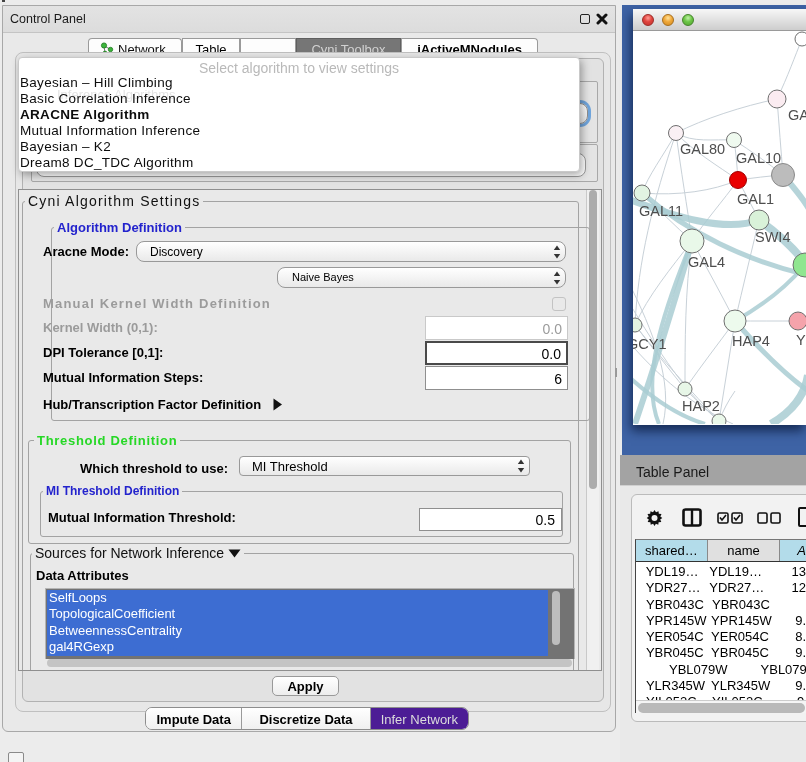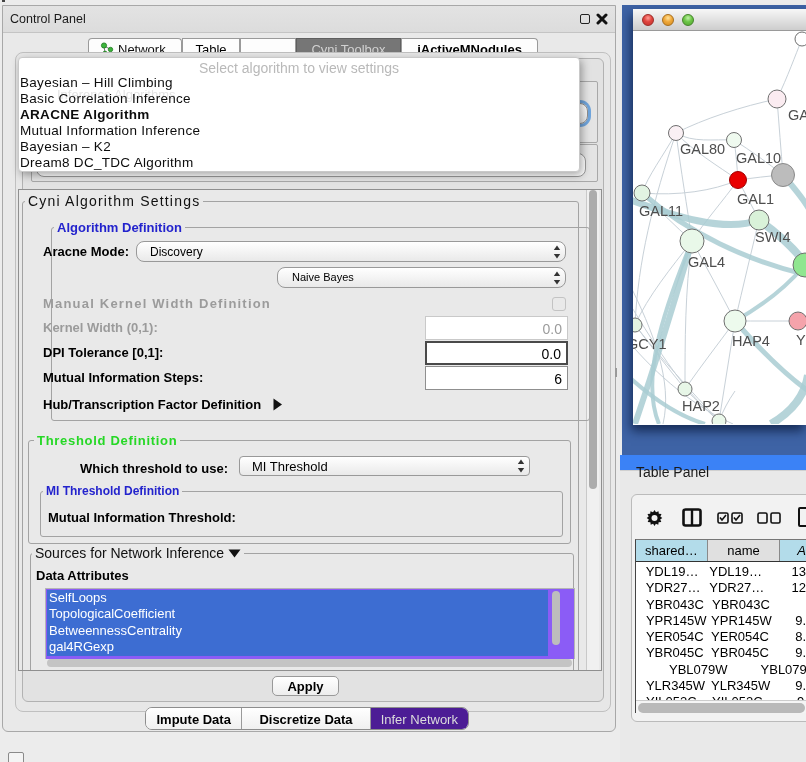--- a/index.html
+++ b/index.html
@@ -108,29 +108,30 @@
       <svg class="abs" style="left:277px; top:2px;" width="8" height="14" viewBox="0 0 8 14">
         <path d="M4 0.5 L7.2 5 L0.8 5 Z" fill="#333"></path>
           <path d="M4 13.5 L0.8 9 L7.2 9 Z" fill="#333"></path>
       </svg>
     </div>
 
     <fieldset class="abs" style="left:21px; top:294px; width:523px; height:53px; border:1px solid #a3a3a3; border-radius:3px; margin:0; padding:0;">
       <legend style="font-size:12px; color:#2323cd; font-weight:bold; margin-left:2px; padding:0 3px;">MI Threshold Definition</legend>
     </fieldset>
     <div class="abs bold" style="left:29px; top:320px; font-size:13px;">Mutual Information Threshold:</div>
+    <div class="abs" style="left:400px; top:318px; width:143px; height:23px; background:#fff; border:1px solid #8f8f8f; font-size:14px; color:#000; text-align:right; padding:3px 6px 0 0;">0.5</div>
 
     <fieldset class="abs" style="left:11px; top:355px; width:544px; height:131px; border:1px solid #a3a3a3; border-radius:3px; margin:0; padding:0;">
       <legend style="font-size:14px; color:#111; margin-left:1px; padding:0 3px;">Sources for Network Inference <svg width="13" height="9" viewBox="0 0 13 9" style="display:inline-block;">
             <path d="M0.5 0.5 L12.5 0.5 L6.5 8.5 Z" fill="#111"></path>
           </svg></legend>
     </fieldset>
     <div class="abs bold" style="left:17px; top:378px; font-size:13px;">Data Attributes</div>
 
-    <div class="abs" style="left:26px; top:398px; width:530px; height:71px; background:#8b5cf6; border:1px solid #b5b5b5; border-bottom:none; overflow:hidden;">
+    <div class="abs" style="left:26px; top:398px; width:530px; height:71px; background:#737373; border:1px solid #b5b5b5; border-bottom:none; overflow:hidden;">
       <div class="abs" style="left:1px; top:1px; width:501px; height:66px; background:#3d6dd2;"></div>
       <div class="abs" style="left:2px; top:1px; font-size:13px; color:#fff; line-height:16.4px; padding-left:1px;">SelfLoops<br>TopologicalCoefficient<br>BetweennessCentrality<br>gal4RGexp</div>
       <div class="abs" style="left:506px; top:2px; width:8px; height:54px; background:#bdbdbd; border-radius:4px;"></div>
     </div>
 
     <div class="abs" style="left:28px; top:469px; width:525px; height:8px; background:#c4c4c4; border-radius:5px;"></div>
   </div>
 
   <div class="abs" id="popup" style="left:15px; top:51px; width:562px; height:115px; background:#fff; border:1px solid #c9c9c9; border-radius:4px; box-shadow:2px 3px 8px rgba(0,0,0,0.35);">
     <div class="abs" style="left:0; top:2px; width:560px; text-align:center; font-size:14px; color:#b9b9b9;">Select algorithm to view settings</div>
@@ -238,21 +239,21 @@
       <text x="55" y="236">GAL4</text>
       <text x="-6" y="318">GCY1</text>
       <text x="99" y="315">HAP4</text>
       <text x="163" y="314">Y</text>
       <text x="49" y="380">HAP2</text>
     </g>
   </svg>
 </div>
 
 <div class="abs" style="left:620px; top:455px; width:186px; height:307px; background:#e9e9e9;">
-  <div class="abs" style="left:0; top:0; width:186px; height:16px; background:#3b82f6; border-bottom:1px solid #d0d0d0;">
+  <div class="abs" style="left:0; top:0; width:186px; height:31px; background:#a3a3a3; border-bottom:1px solid #d0d0d0;">
     <div class="abs" style="left:16px; top:9px; font-size:14px; color:#1a1a1a;">Table Panel</div>
   </div>
 
   <div class="abs" style="left:11px; top:39px; width:200px; height:228px; background:#f2f2f2; border:1px solid #bbb; border-radius:6px;"></div>
 
   <svg class="abs" style="left:26px; top:54px;" width="17" height="17" viewBox="0 0 17 17">
     <path d="M8.5 1 L10 3.2 L12.5 2.2 L12.8 4.8 L15.5 5 L14.3 7.4 L16.3 9 L14.2 10.5 L15.3 13 L12.6 13.2 L12.3 15.8 L9.9 14.7 L8.5 17 L7.1 14.7 L4.7 15.8 L4.4 13.2 L1.7 13 L2.8 10.5 L0.7 9 L2.7 7.4 L1.5 5 L4.2 4.8 L4.5 2.2 L7 3.2 Z" fill="#111"></path>
     <circle cx="8.5" cy="9" r="3" fill="#f2f2f2"></circle>
   </svg>
   <svg class="abs" style="left:62px; top:53px;" width="20" height="19" viewBox="0 0 20 19">

